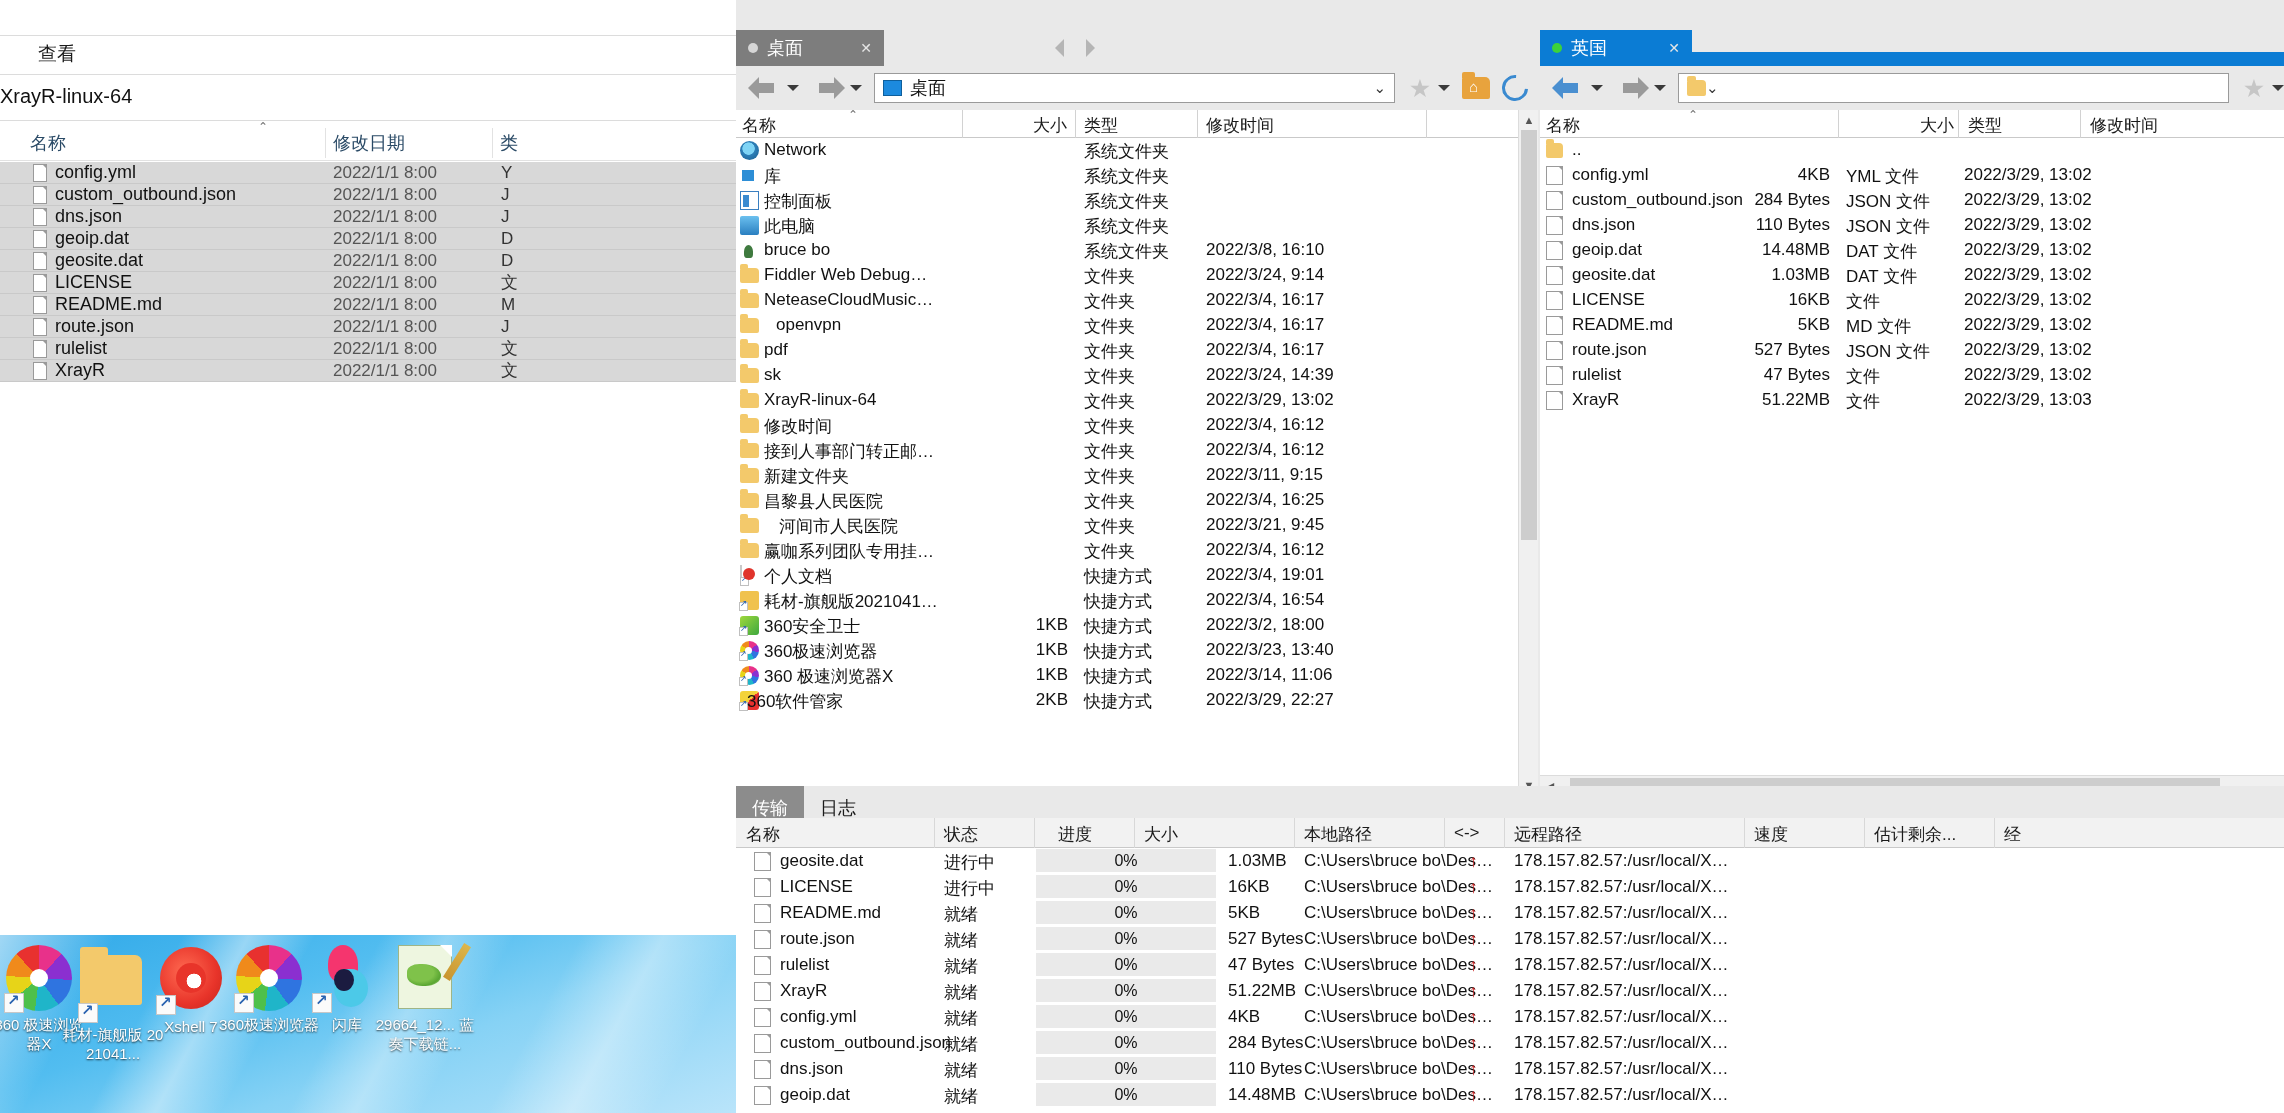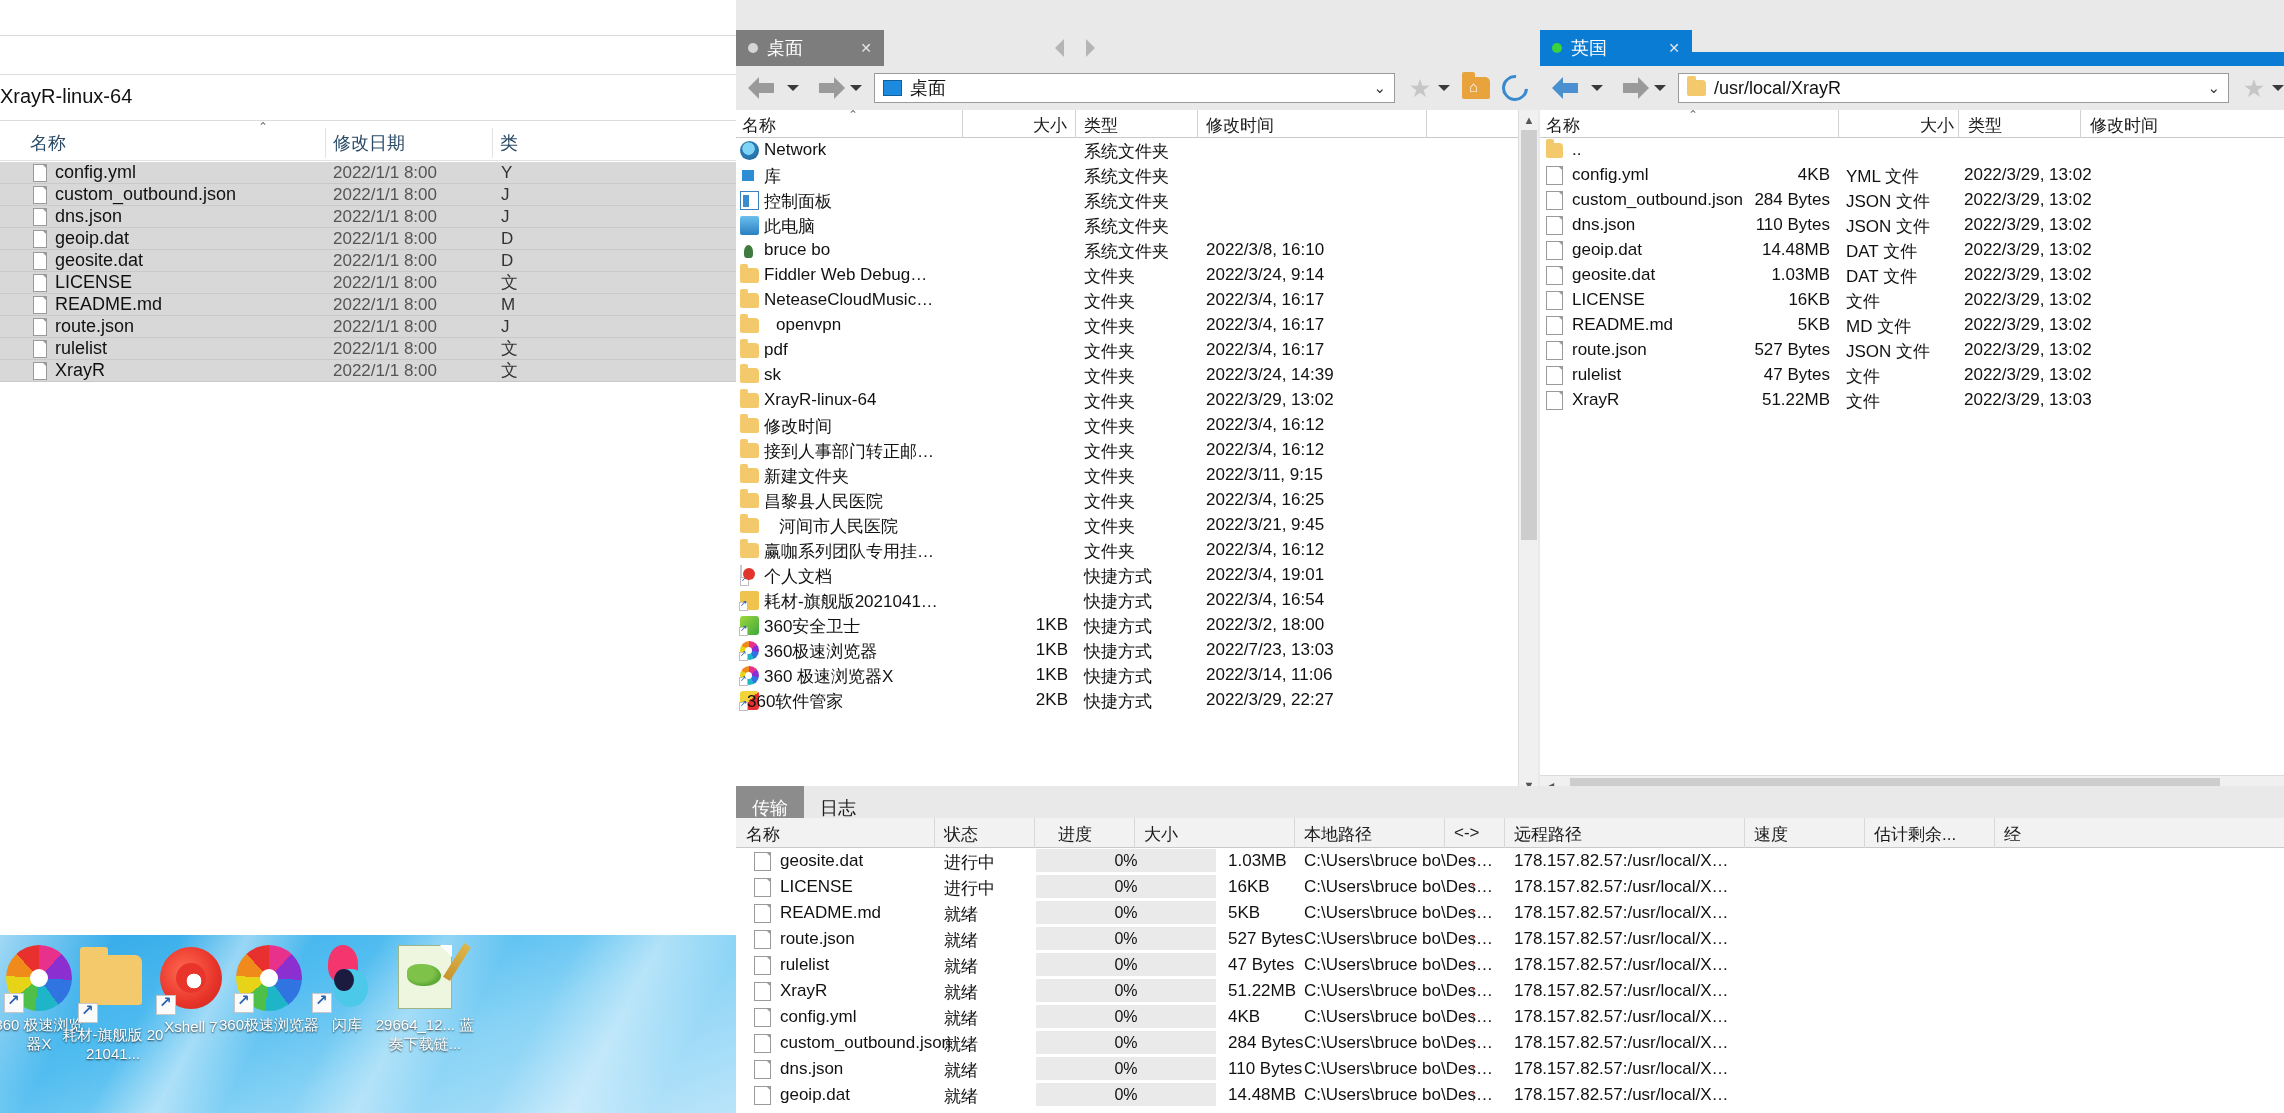--- a/index.html
+++ b/index.html
@@ -444,20 +444,23 @@
   .qrow .arrow-up { position: absolute; top: 4px; color: #cc2222; font-size: 17px; font-weight: bold; }
   .qrow .fz-icon { top: 4px; }
 </style>
 </head>
 <body>
 
 <div id="root">
 
   <div class="explorer">
     <div class="exp-sep" style="top:35px"></div>
+    <div class="exp-ribbon">
+      <div class="exp-ribbon-tab">查看</div>
+    </div>
     <div class="exp-sep" style="top:74px"></div>
     <div class="exp-addressbar">
       <span class="exp-addr-text">XrayR-linux-64</span>
     </div>
     <div class="exp-sep" style="top:120px"></div>
 
     <div class="exp-navpane">
       <div class="nav-sel"></div>
       <div class="nav-pin" style="top:42px">✦</div>
       <div class="nav-pin" style="top:78px">✦</div>
@@ -765,21 +768,21 @@
               <span class="c" style="left:348px">快捷方式</span>
               <span class="c" style="left:470px">2022/3/2, 18:00</span>
             </div>
             <div class="fz-row">
               <span class="fz-icon pin360" style="left:4px;width:19px">
                 <span class="sc-badge"></span>
               </span>
               <span class="c" style="left:28px">360极速浏览器</span>
               <span class="c right" style="left:248px;width:84px">1KB</span>
               <span class="c" style="left:348px">快捷方式</span>
-              <span class="c" style="left:470px">2022/7/23, 13:03</span>
+              <span class="c" style="left:470px">2022/3/23, 13:40</span>
             </div>
             <div class="fz-row">
               <span class="fz-icon pin360" style="left:4px;width:19px">
                 <span class="sc-badge"></span>
               </span>
               <span class="c" style="left:28px">360 极速浏览器X</span>
               <span class="c right" style="left:248px;width:84px">1KB</span>
               <span class="c" style="left:348px">快捷方式</span>
               <span class="c" style="left:470px">2022/3/14, 11:06</span>
             </div>
@@ -809,21 +812,20 @@
         <span class="tab-close">✕</span>
       </div>
 
       <div class="fz-toolbar" style="top:14px">
         <div class="nav-arrow back"></div>
         <div class="caret-dn"></div>
         <div class="nav-arrow fwd"></div>
         <div class="caret-dn"></div>
         <div class="path-box">
           <span class="path-folder-yellow"></span>
-          <span class="path-text">/usr/local/XrayR</span>
           <span class="path-caret">⌄</span>
         </div>
         <div class="tb-star">★</div>
         <div class="caret-dn"></div>
       </div>
 
       <div class="fz-list" style="top:58px;height:685px">
         <div class="fz-listhead">
           <span class="hcell" style="left:6px">名称</span>
           <span class="hcaret" style="left:148px">⌃</span>

